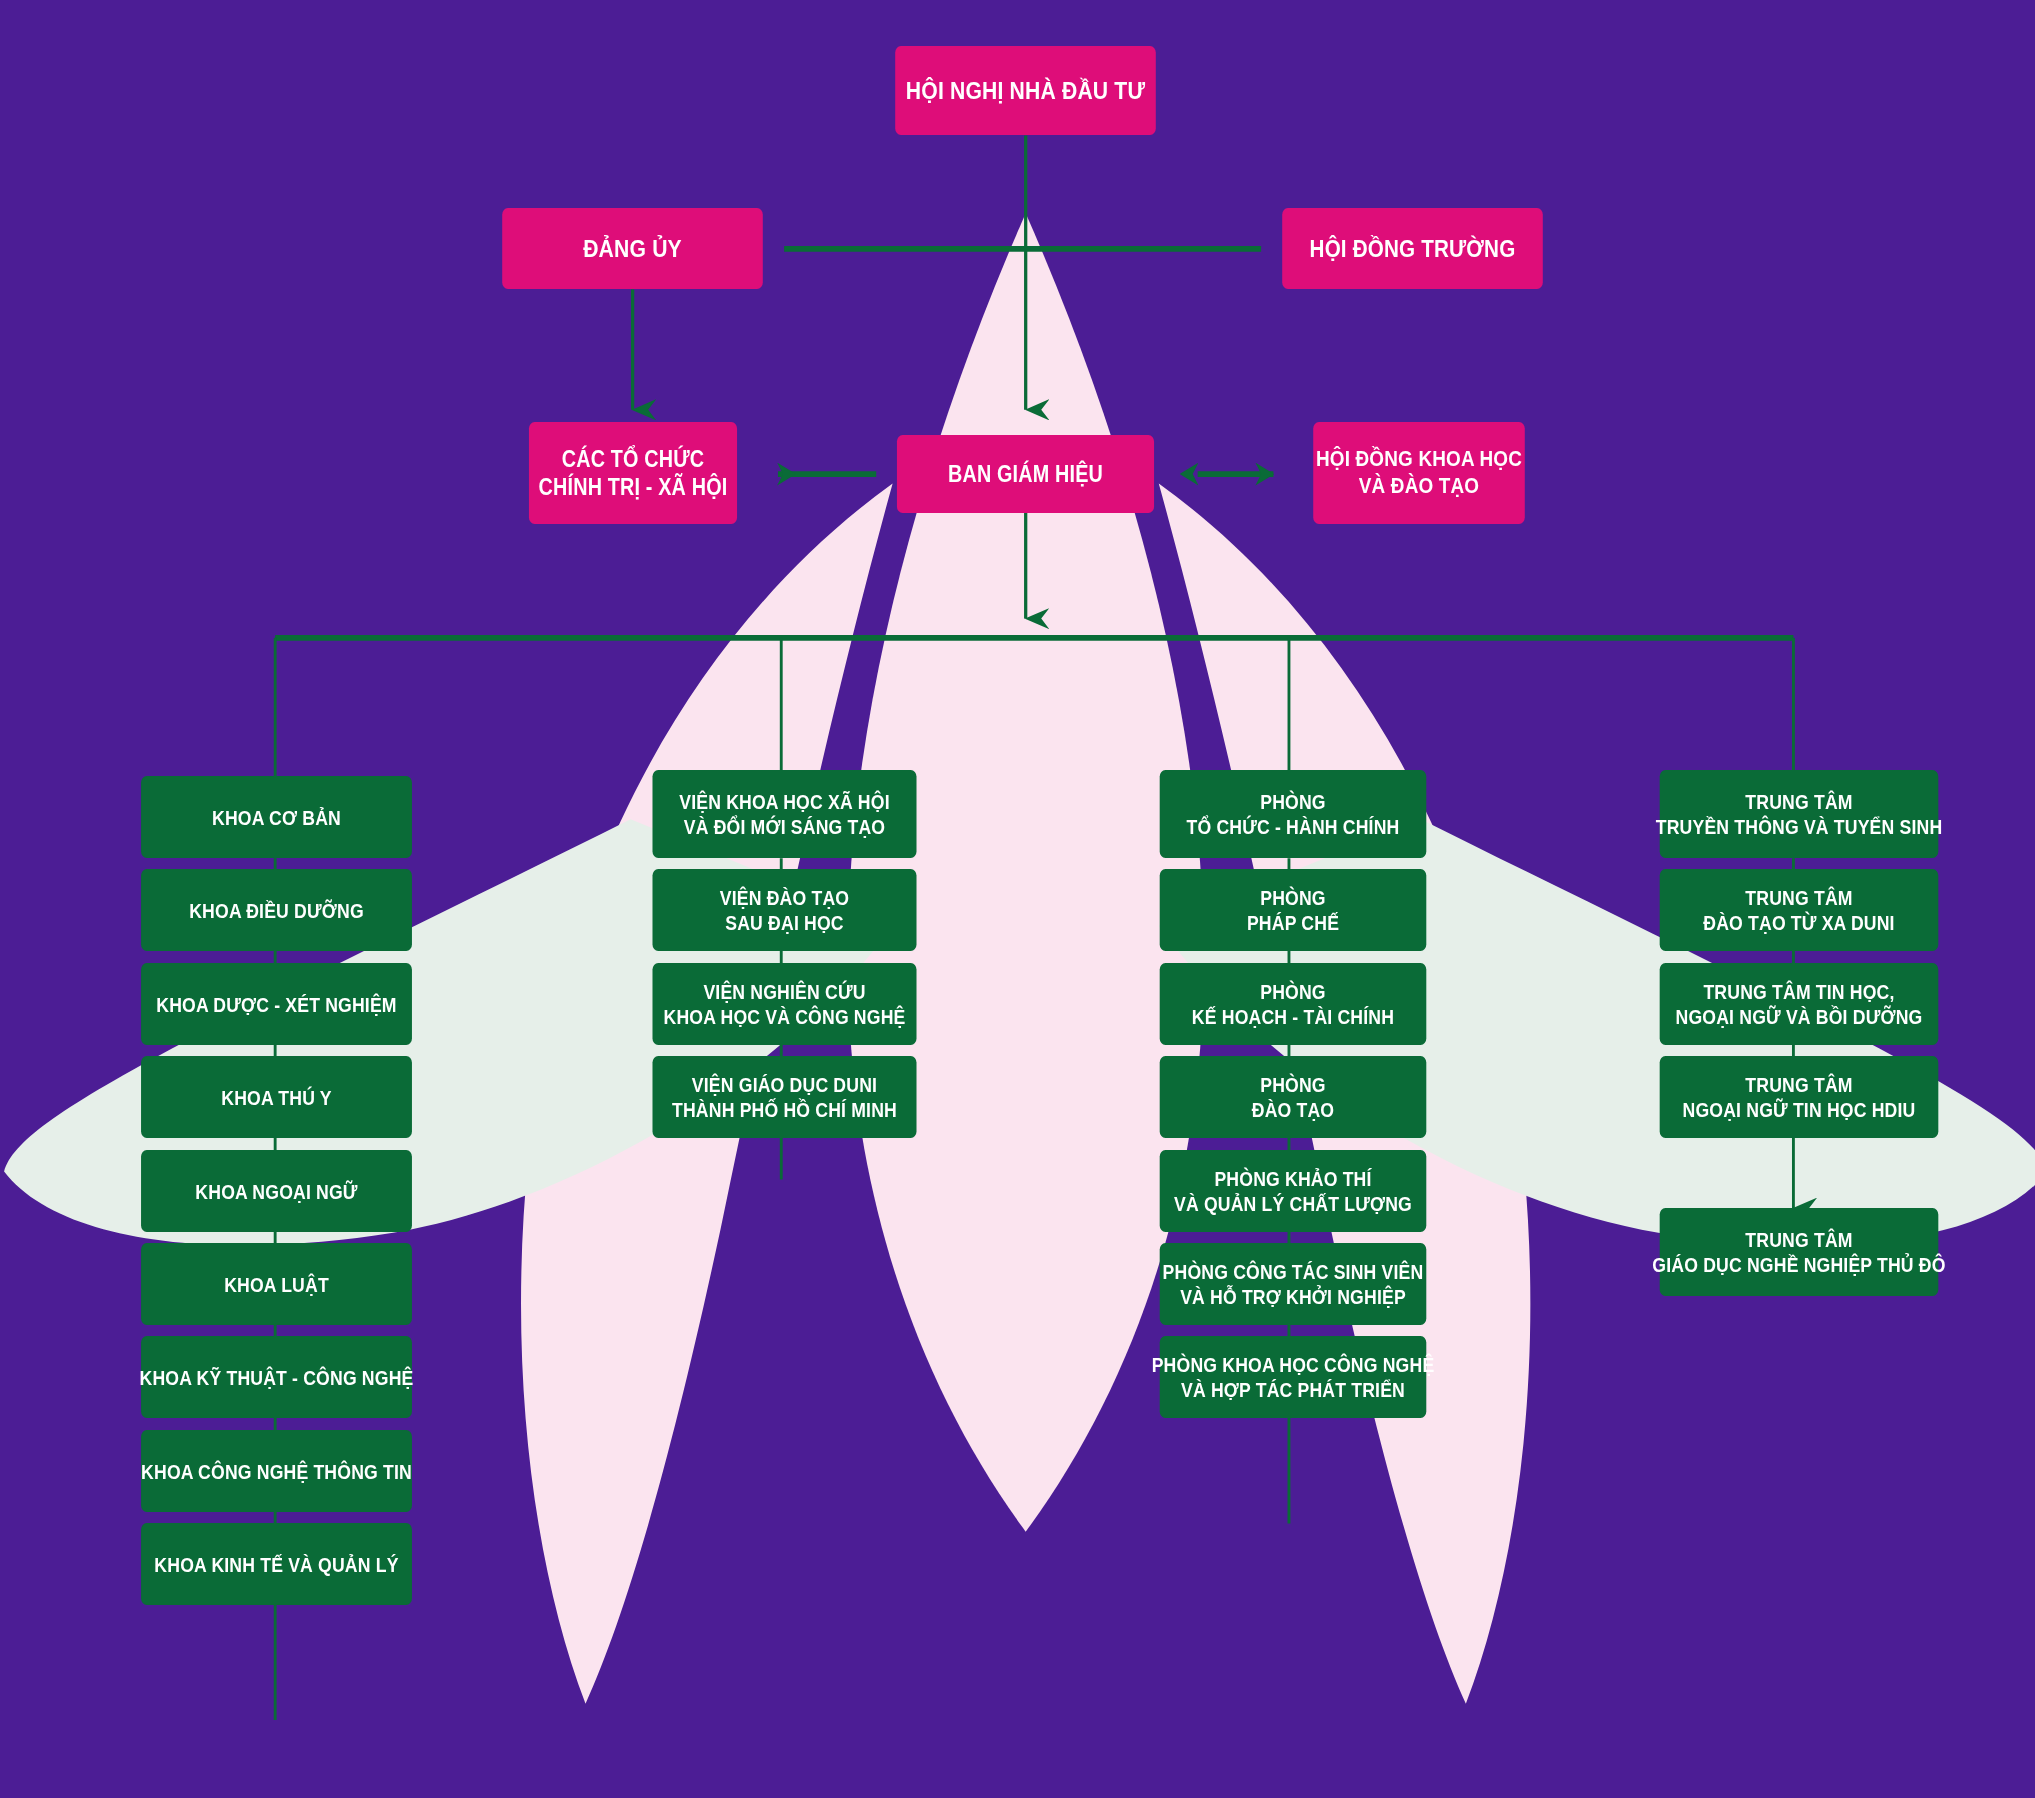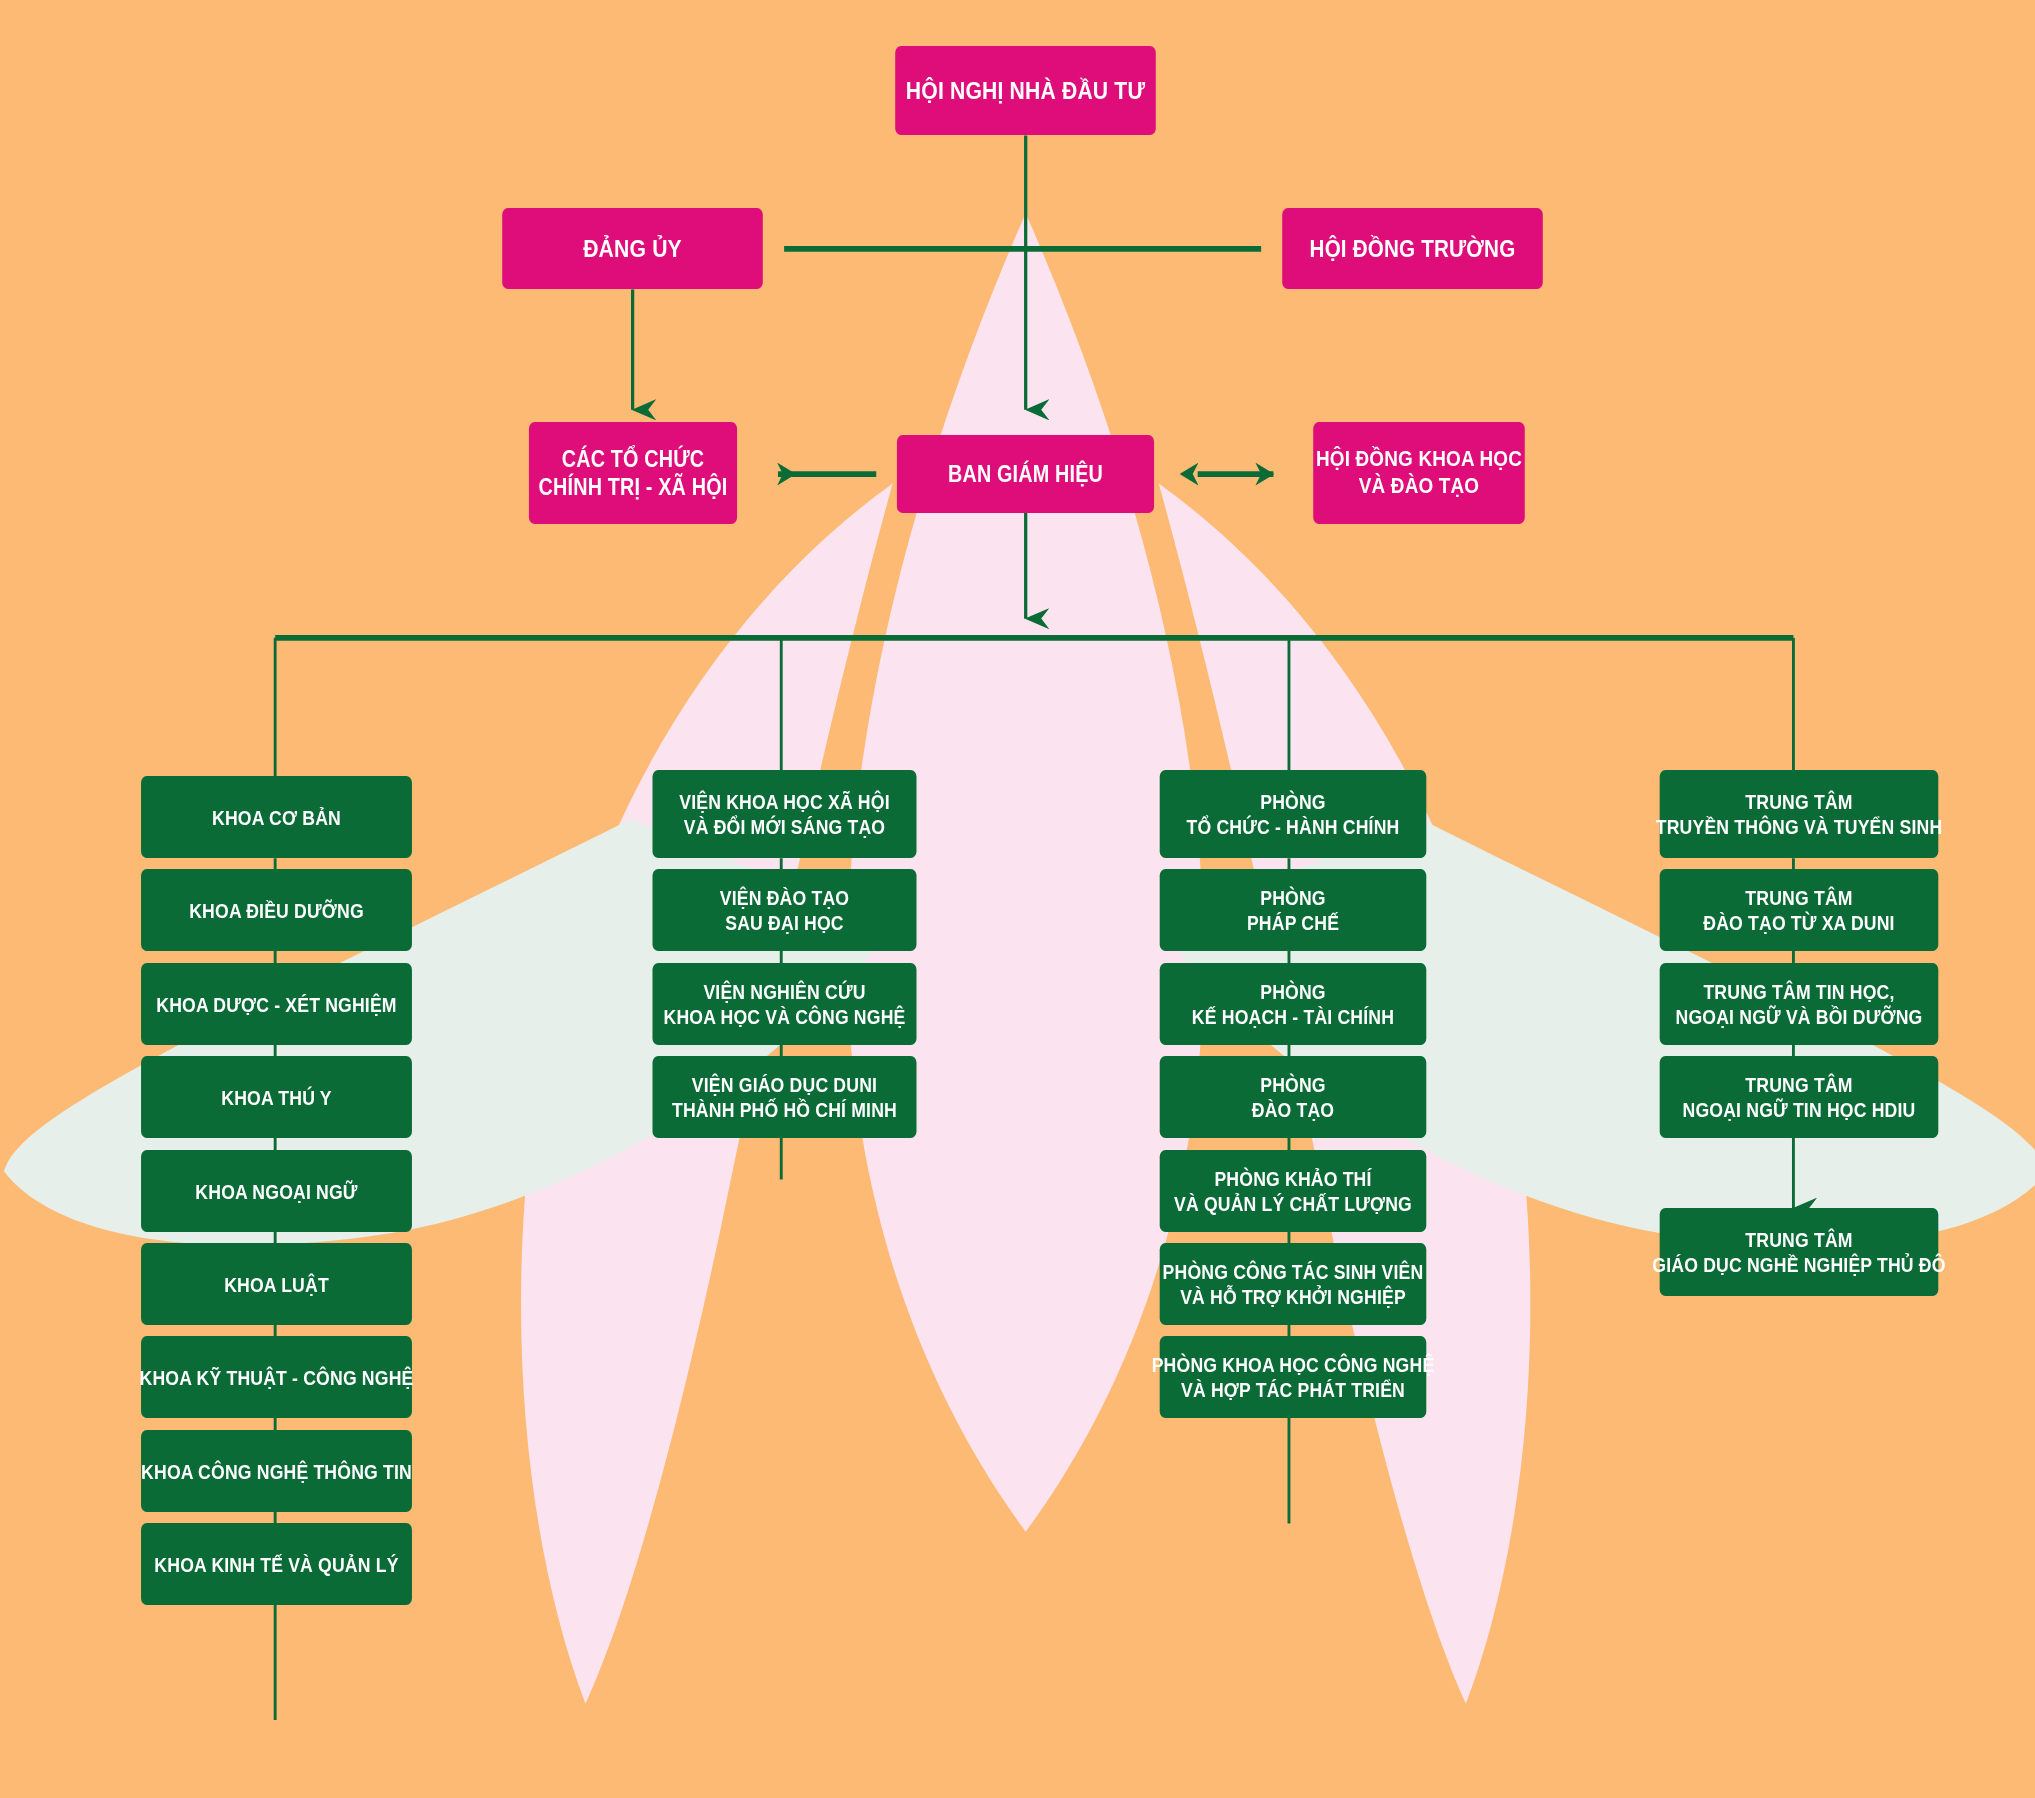--- a/index.html
+++ b/index.html
@@ -4,21 +4,21 @@
 <style>
   html, body {
     margin: 0;
     padding: 0;
     background: #ffffff;
   }
   #root {
     position: relative;
     width: 2035px;
     height: 1799px;
-    background: #fdba74;
+    background: #4c1d95;
     overflow: hidden;
     font-family: "Liberation Sans", sans-serif;
   }
   #bg-lotus {
     position: absolute;
     inset: 0;
     width: 2035px;
     height: 1799px;
     pointer-events: none;
   }

